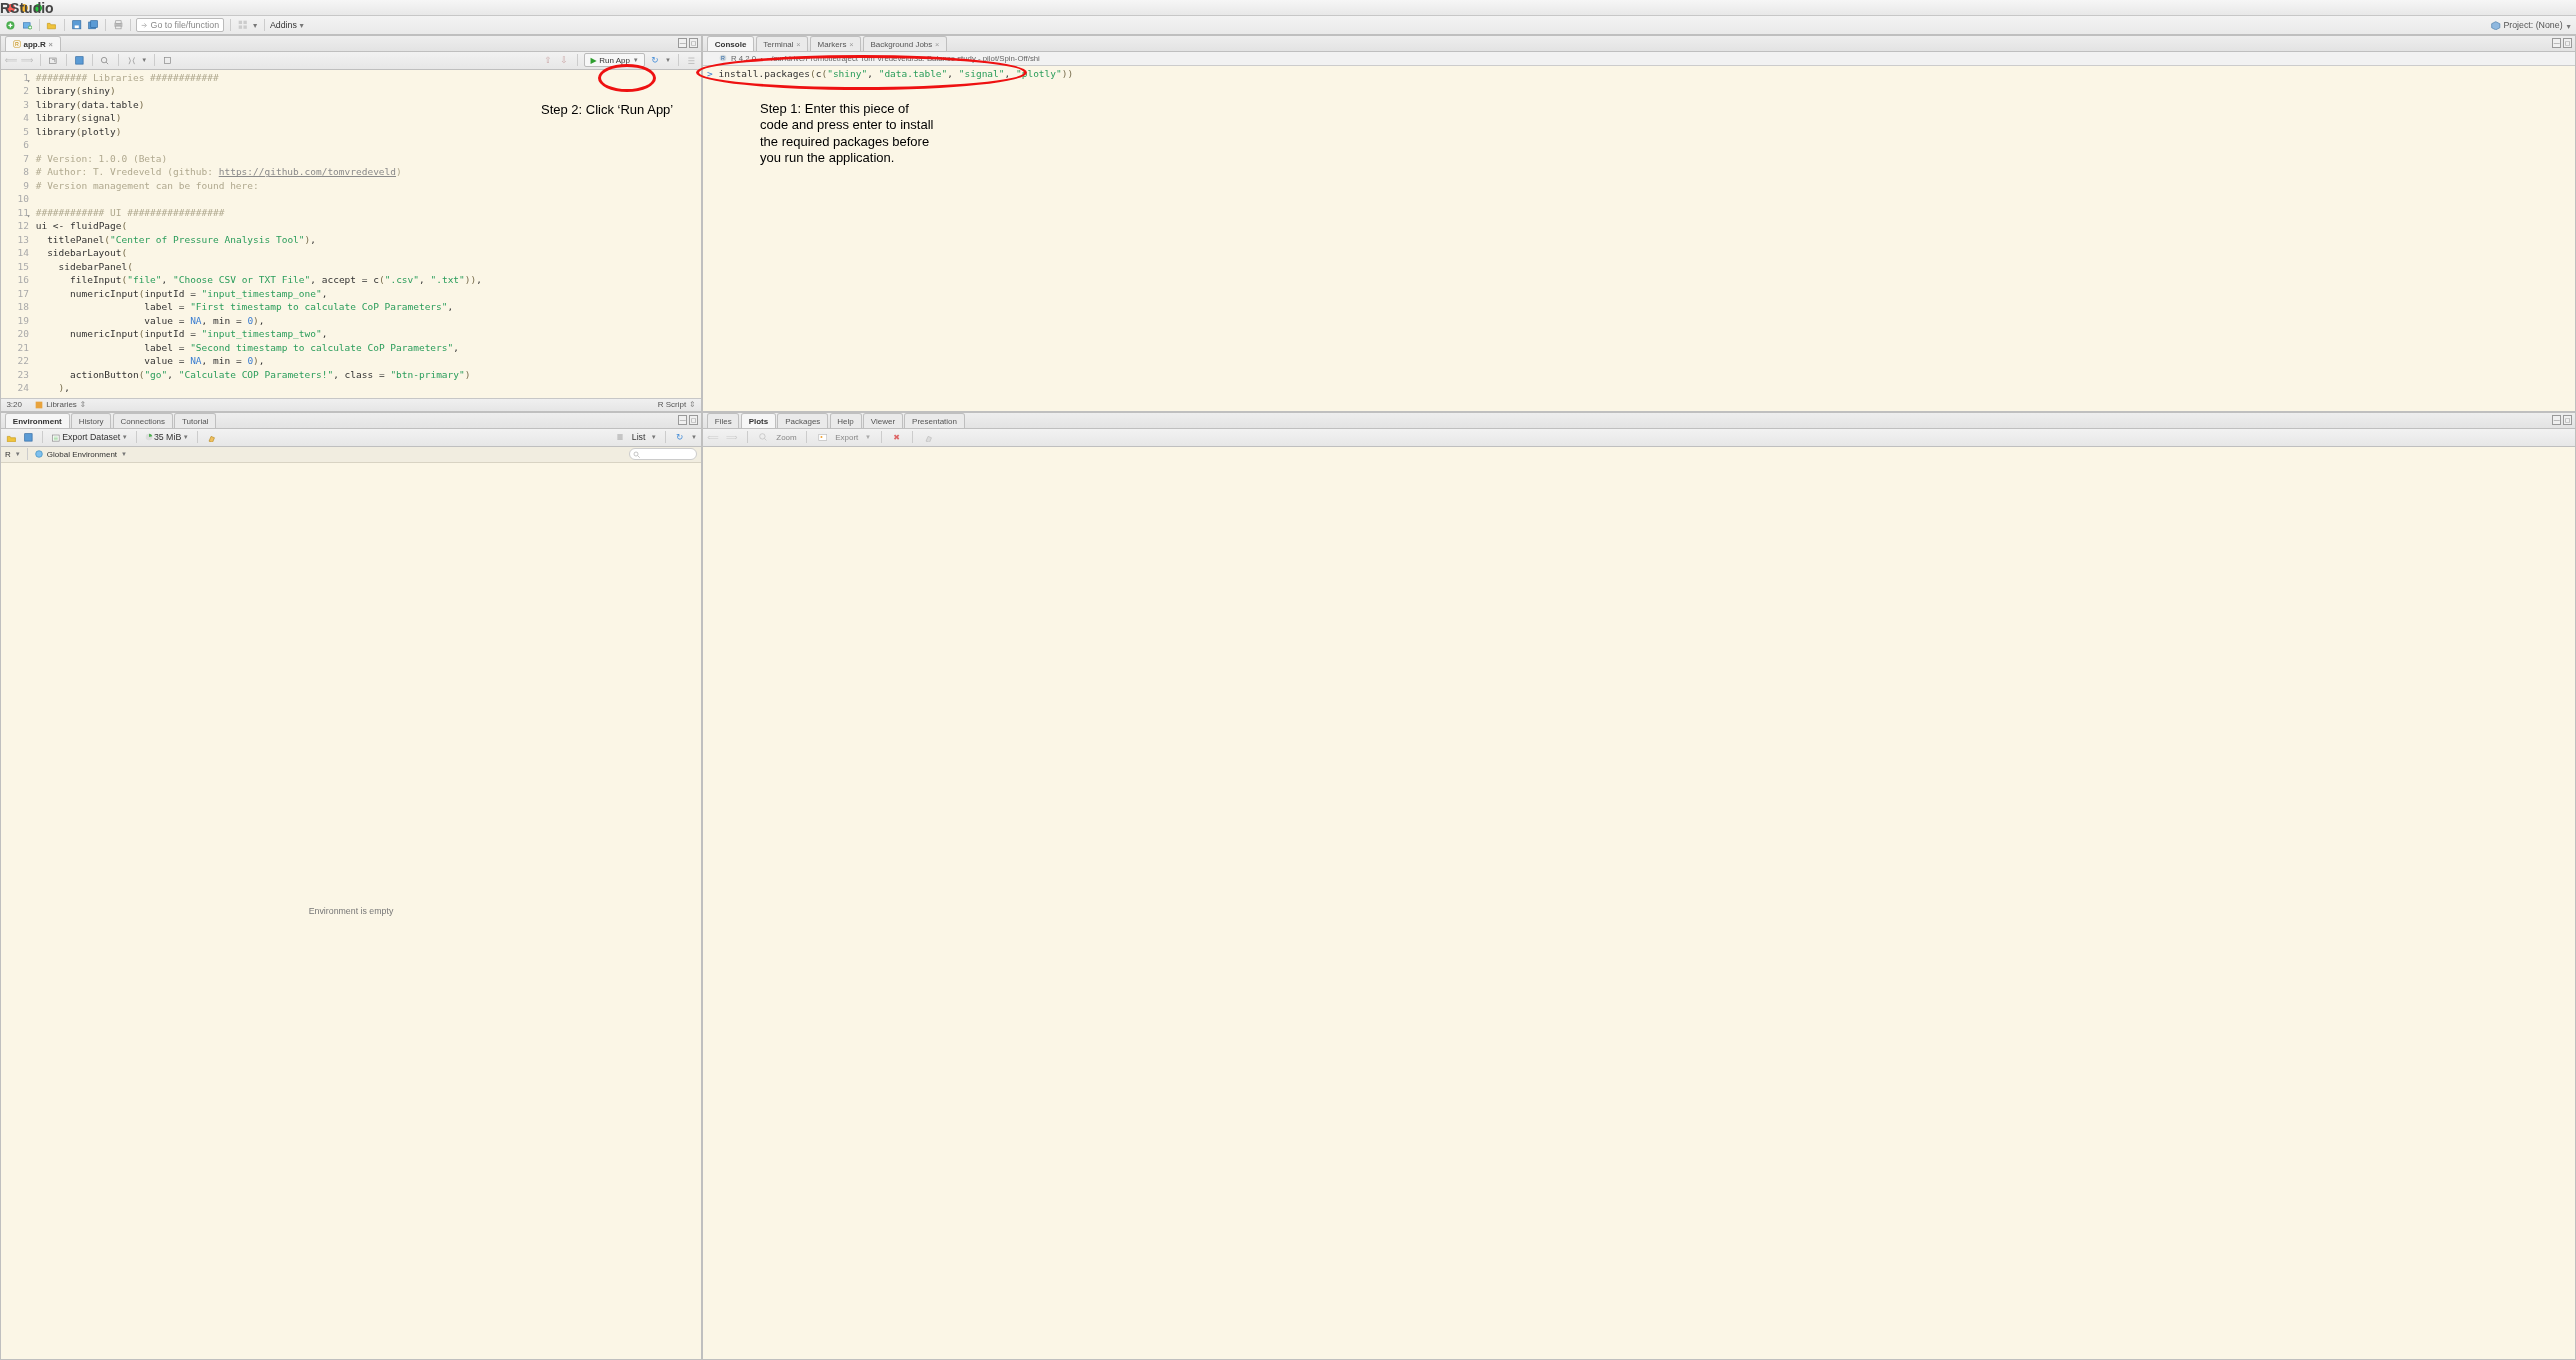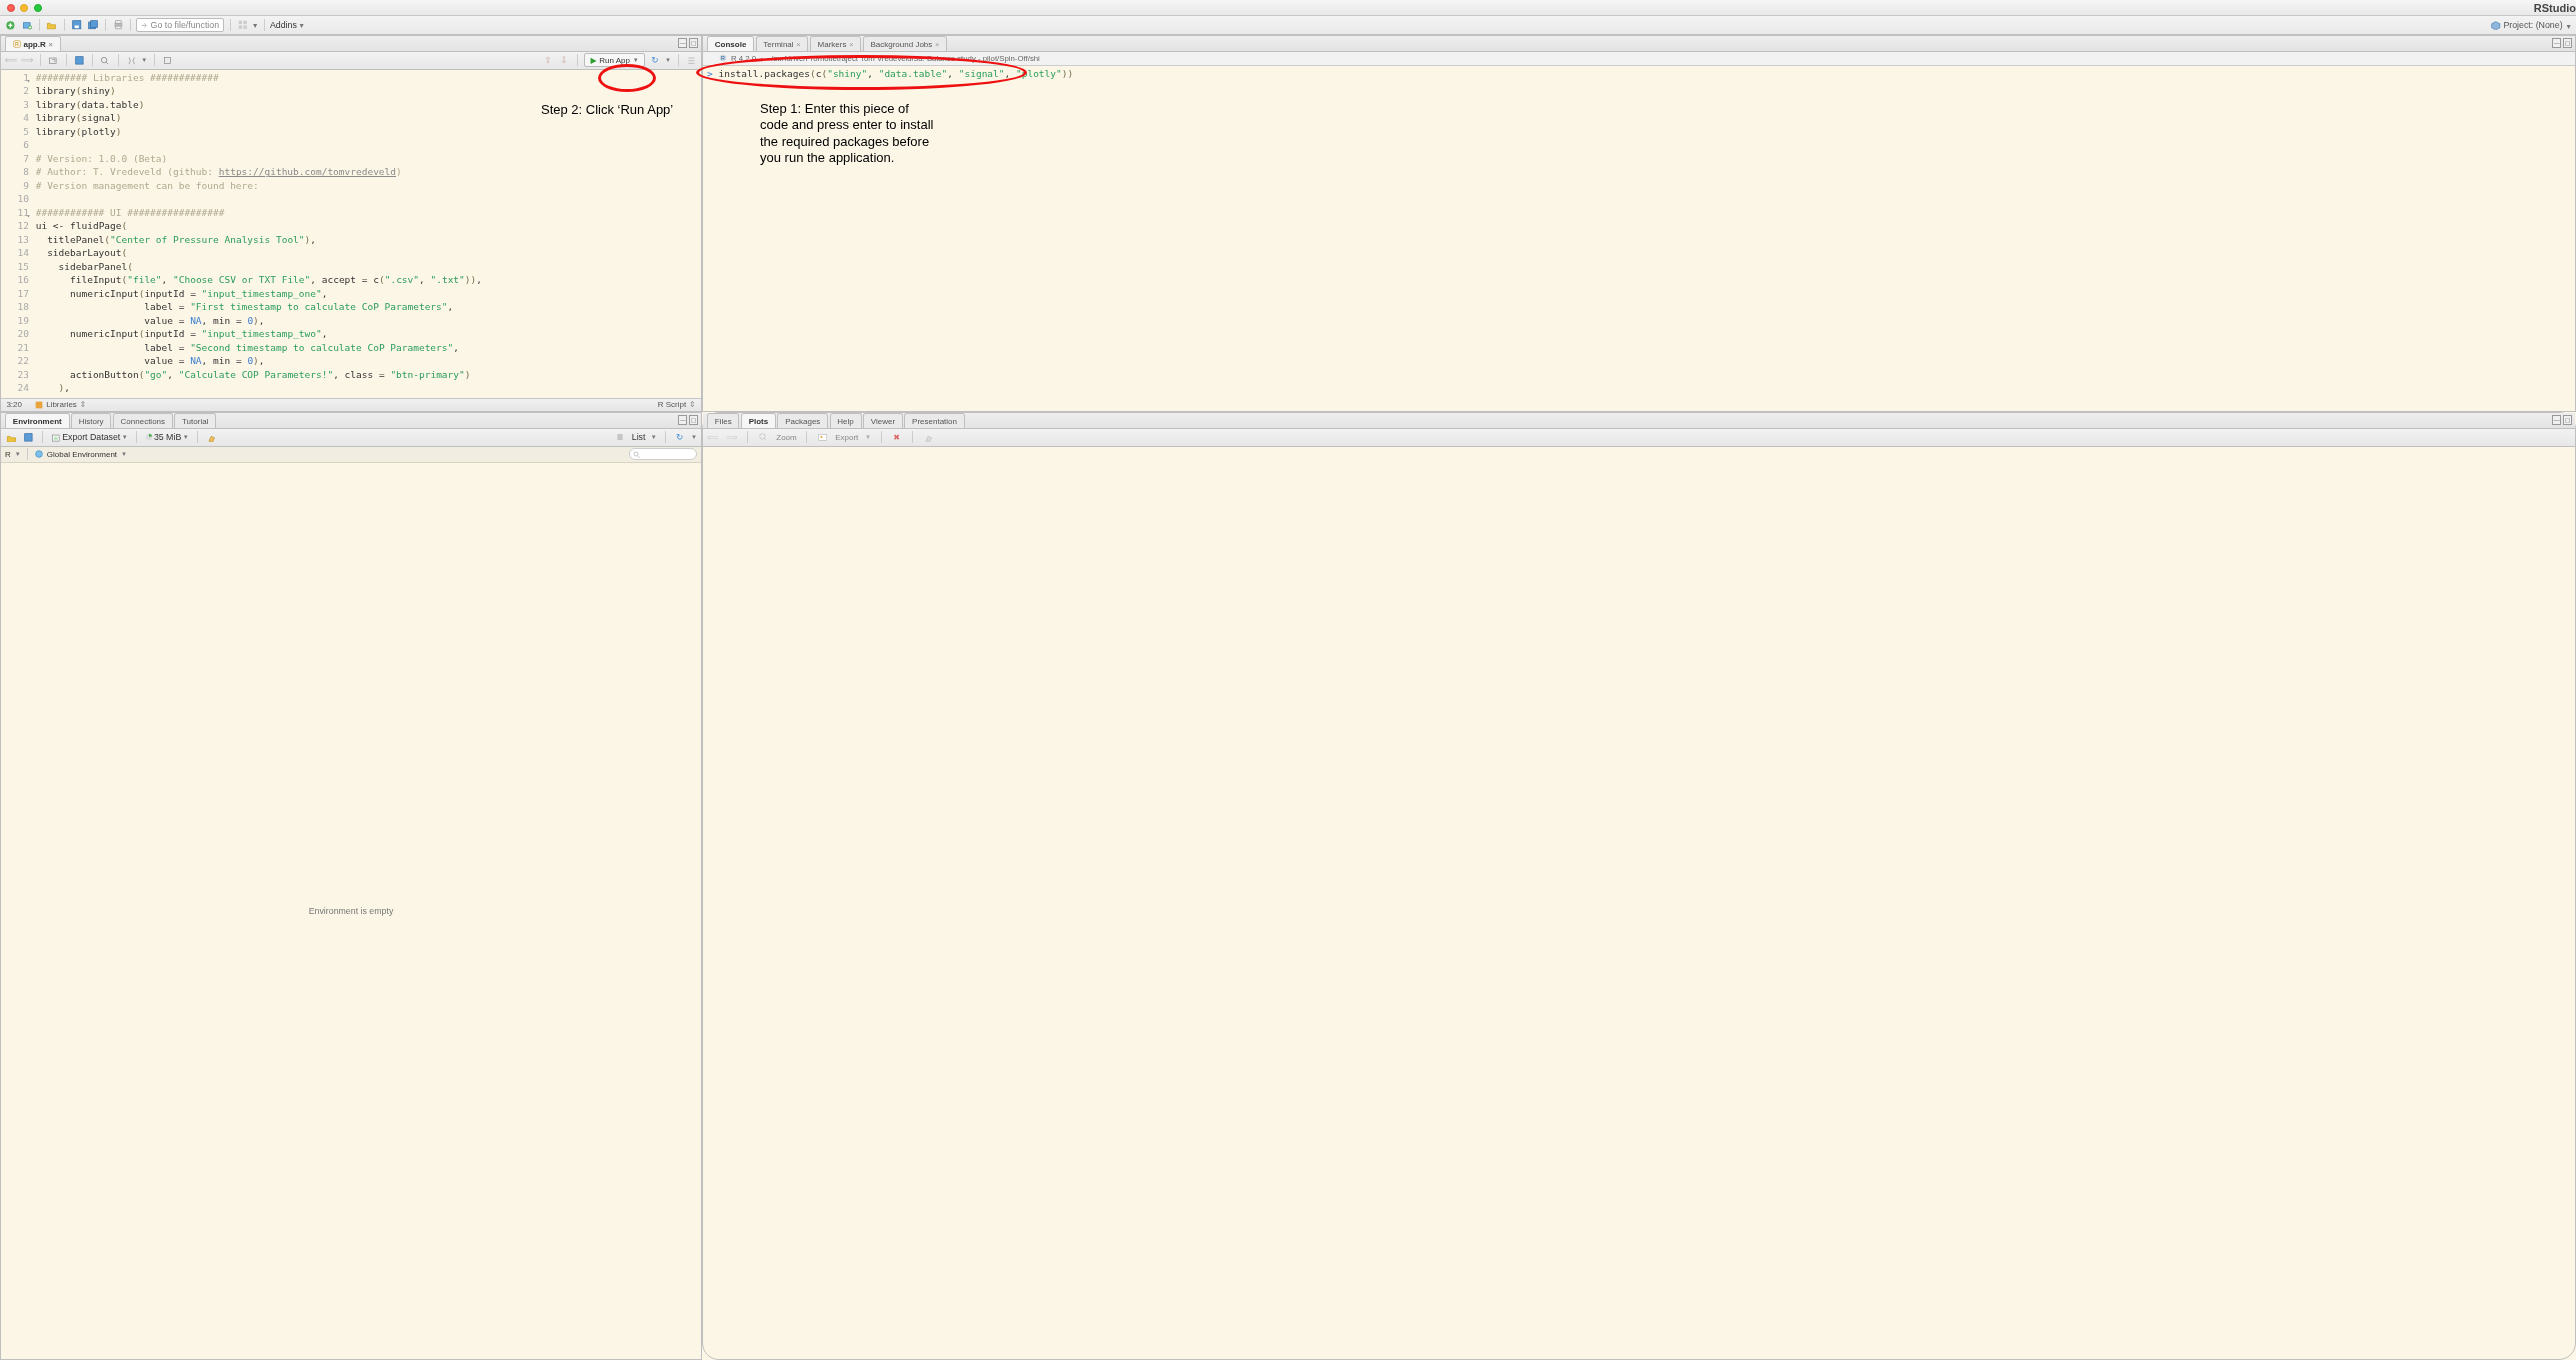--- a/index.html
+++ b/index.html
@@ -6,38 +6,38 @@
   html, body { width: 100%; height: 100%; font-family: "Lucida Grande", "Segoe UI", Arial, sans-serif; font-size: 8.8px; background: #fbf6e6; color: #333; }
   body { overflow: hidden; }
 
   
   .titlebar { height: 16px; background: linear-gradient(#f6f6f6,#e8e8e8); border-bottom: 0.7px solid #c7c7c7; display:flex; align-items:center; position:relative; }
   .traffic { display:flex; gap:5.4px; padding-left:6.8px; }
   .traffic span { width:8px; height:8px; border-radius:50%; display:inline-block; }
   .tl-red { background:#ff5f56; border:0.7px solid #e0443e; }
   .tl-yellow { background:#ffbd2e; border:0.7px solid #dea123; }
   .tl-green { background:#27c93f; border:0.7px solid #1aab29; }
-  .titlebar-title { position:absolute; left:0; right:0; text-align:right; font-weight:bold; font-size:11px; color:#444; }
+  .titlebar-title { position:absolute; left:0; right:0; text-align:left; font-weight:bold; font-size:14px; color:#444; }
 
   
   .main-toolbar { height:19px; background:linear-gradient(#f3f3f3,#eaeaea); border-bottom:0.7px solid #bfbfbf; display:flex; align-items:center; padding:0 4px; gap:2.7px; }
   .tb-btn { width:13.5px; height:13.5px; display:inline-flex; align-items:center; justify-content:center; border-radius:1.4px; cursor:pointer; }
   .tb-sep { width:0.7px; height:12px; background:#ccc; margin:0 2.7px; }
   .goto-box { display:flex; align-items:center; background:#fff; border:0.7px solid #bbb; border-radius:2px; height:13.5px; padding:0 4px; gap:2.7px; color:#888; width:88px; }
   .addins { display:flex; align-items:center; gap:1.4px; color:#333; cursor:pointer; }
   .spacer { flex:1; }
   .project-label { color:#555; display:flex; align-items:flex-end; gap:2.7px; }
 
   
   .workspace { position:absolute; top:35px; bottom:0; left:0; right:0; display:grid; grid-template-columns: 702px 1fr; grid-template-rows: 377px 1fr; }
   .pane { border:0.7px solid #bfbfbf; background:#fbf6e6; display:flex; flex-direction:column; min-width:0; min-height:0; position:relative; }
   .pane-tl { grid-column:1; grid-row:1; }
   .pane-bl { grid-column:1; grid-row:2; }
   .pane-tr { grid-column:2; grid-row:1; }
-  .pane-br { grid-column:2; grid-row:2;border-radius:17px; }
+  .pane-br { grid-column:2; grid-row:2; }
 
   
   .tabs-row { height:16px; background:linear-gradient(#eee,#e3e3e3); border-bottom:0.7px solid #bfbfbf; display:flex; align-items:flex-end; padding-left:4px; gap:1.4px; position:relative; }
   .tab { height:15px; padding:0 6.8px; display:flex; align-items:center; gap:2.7px; background:#eaeaea; border:0.7px solid #bfbfbf; border-bottom:none; border-radius:2.7px 2.7px 0 0; font-size:8px; color:#555; cursor:pointer; }
   .tab.active { background:#f6f6f6; font-weight:bold; color:#333; }
   .tab .close-x { color:#999; font-size:7.4px; }
   .win-ctrls { position:absolute; right:2.7px; top:2px; display:flex; gap:1.4px; }
   .win-ctrls span { width:9.5px; height:9.5px; border:0.7px solid #999; background:#f0f0f0; display:inline-flex; align-items:center; justify-content:center; font-size:6px; color:#666; cursor:pointer; }
 
   

